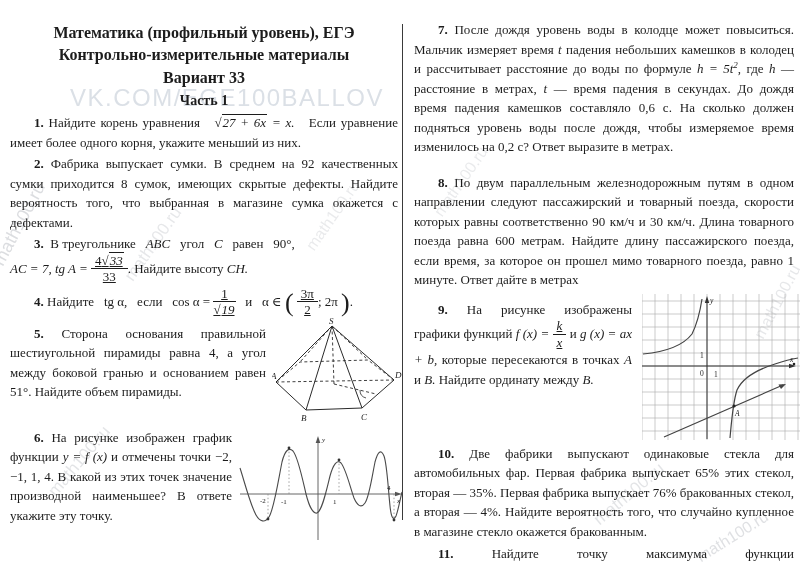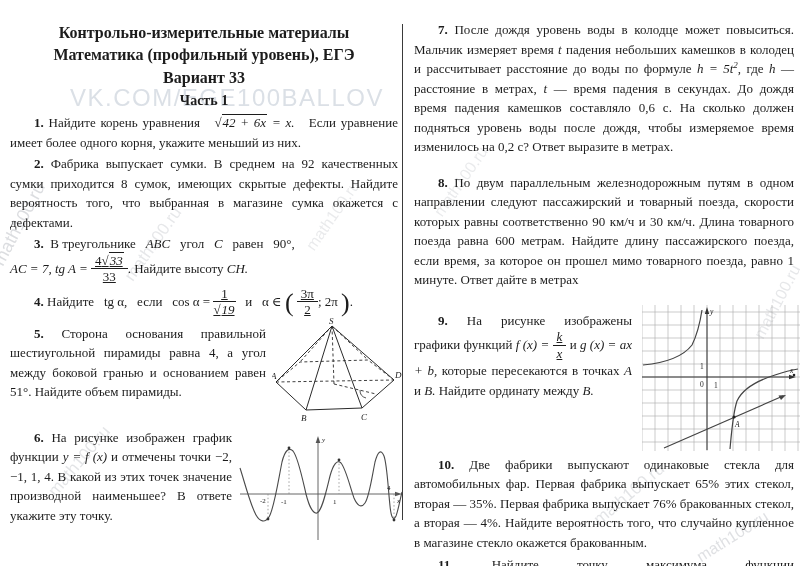--- a/index.html
+++ b/index.html
@@ -23,21 +23,21 @@
   sup,sub{font-size:9px;}
   .frac{display:inline-block;vertical-align:middle;text-align:center;line-height:1.12;text-indent:0;text-decoration:underline;}
   .frac .fnum{display:block;border-bottom:1px solid #1c1c1c;padding:0 4px 0;}
   .frac .fden{display:block;padding-top:1px;}
   .sqrt{white-space:nowrap;font-style:normal;}
   .sqrt .rad{border-top:1px solid #1c1c1c;font-style:italic;padding:0 1px;}
   .bigp{font-size:200%;font-weight:400;vertical-align:middle;line-height:0;font-style:normal;}
   .fig{position:absolute;}
   .p5wrap{position:relative;min-height:102px;padding-right:132px;margin-top:6px;}
   .p6wrap{position:relative;min-height:112px;padding-right:166px;}
-  .p9wrap{position:relative;min-height:142px;padding-right:162px;margin-top:21px;}
+  .p9wrap{position:relative;min-height:142px;padding-right:162px;margin-top:10px;}
   .jline{text-align:justify;text-align-last:justify;text-indent:24px;}
   svg text{font-family:"Liberation Serif","DejaVu Serif",serif;}
 </style>
 </head>
 <body>
 
 <div class="page">
 
   <div class="wm wm-vk">VK.COM/EGE100BALLOV</div>
   <div class="wm" style="left:-14px;top:258px;font-size:18px;opacity:.5;transform:rotate(-62deg);">math100.ru</div>
@@ -46,30 +46,30 @@
   <div class="wm" style="left:42px;top:486px;font-size:17px;opacity:.4;transform:rotate(-50deg);">math100.ru</div>
   <div class="wm" style="left:428px;top:208px;font-size:16px;opacity:.3;transform:rotate(-55deg);">math100.ru</div>
   <div class="wm" style="left:588px;top:512px;font-size:17px;opacity:.4;transform:rotate(-40deg);">math100.ru</div>
   <div class="wm" style="left:748px;top:332px;font-size:16px;opacity:.35;transform:rotate(-62deg);">math100.ru</div>
   <div class="wm" style="left:692px;top:548px;font-size:16px;opacity:.45;transform:rotate(-32deg);">math100.ru</div>
 
   <div class="divider"></div>
 
   <div class="col col-left">
     <div class="title">
+      <div>Математика (профильный уровень), ЕГЭ</div>
       <div>Контрольно-измерительные материалы</div>
-      <div>Математика (профильный уровень), ЕГЭ</div>
       <div>Вариант 33</div>
     </div>
     <div class="part">Часть 1</div>
 
     <div class="prob">
       <span class="num">1.</span>
       <span>Найдите корень уравнения</span>
-      &nbsp;&nbsp;<span class="sqrt"><span>√</span><span class="rad">42 + 6x</span></span>
+      &nbsp;&nbsp;<span class="sqrt"><span>√</span><span class="rad">27 + 6x</span></span>
       <span class="math">= x.</span>&nbsp;&nbsp;
       <span>Если уравнение имеет более одного корня, укажите меньший из них.</span>
     </div>
 
     <div class="prob">
       <span class="num">2.</span>
       <span>Фабрика выпускает сумки. В среднем на 92 качественных сумки приходится 8 сумок, имеющих скрытые дефекты. Найдите вероятность того, что выбранная в магазине сумка окажется с дефектами.</span>
     </div>
 
     <div class="prob">

